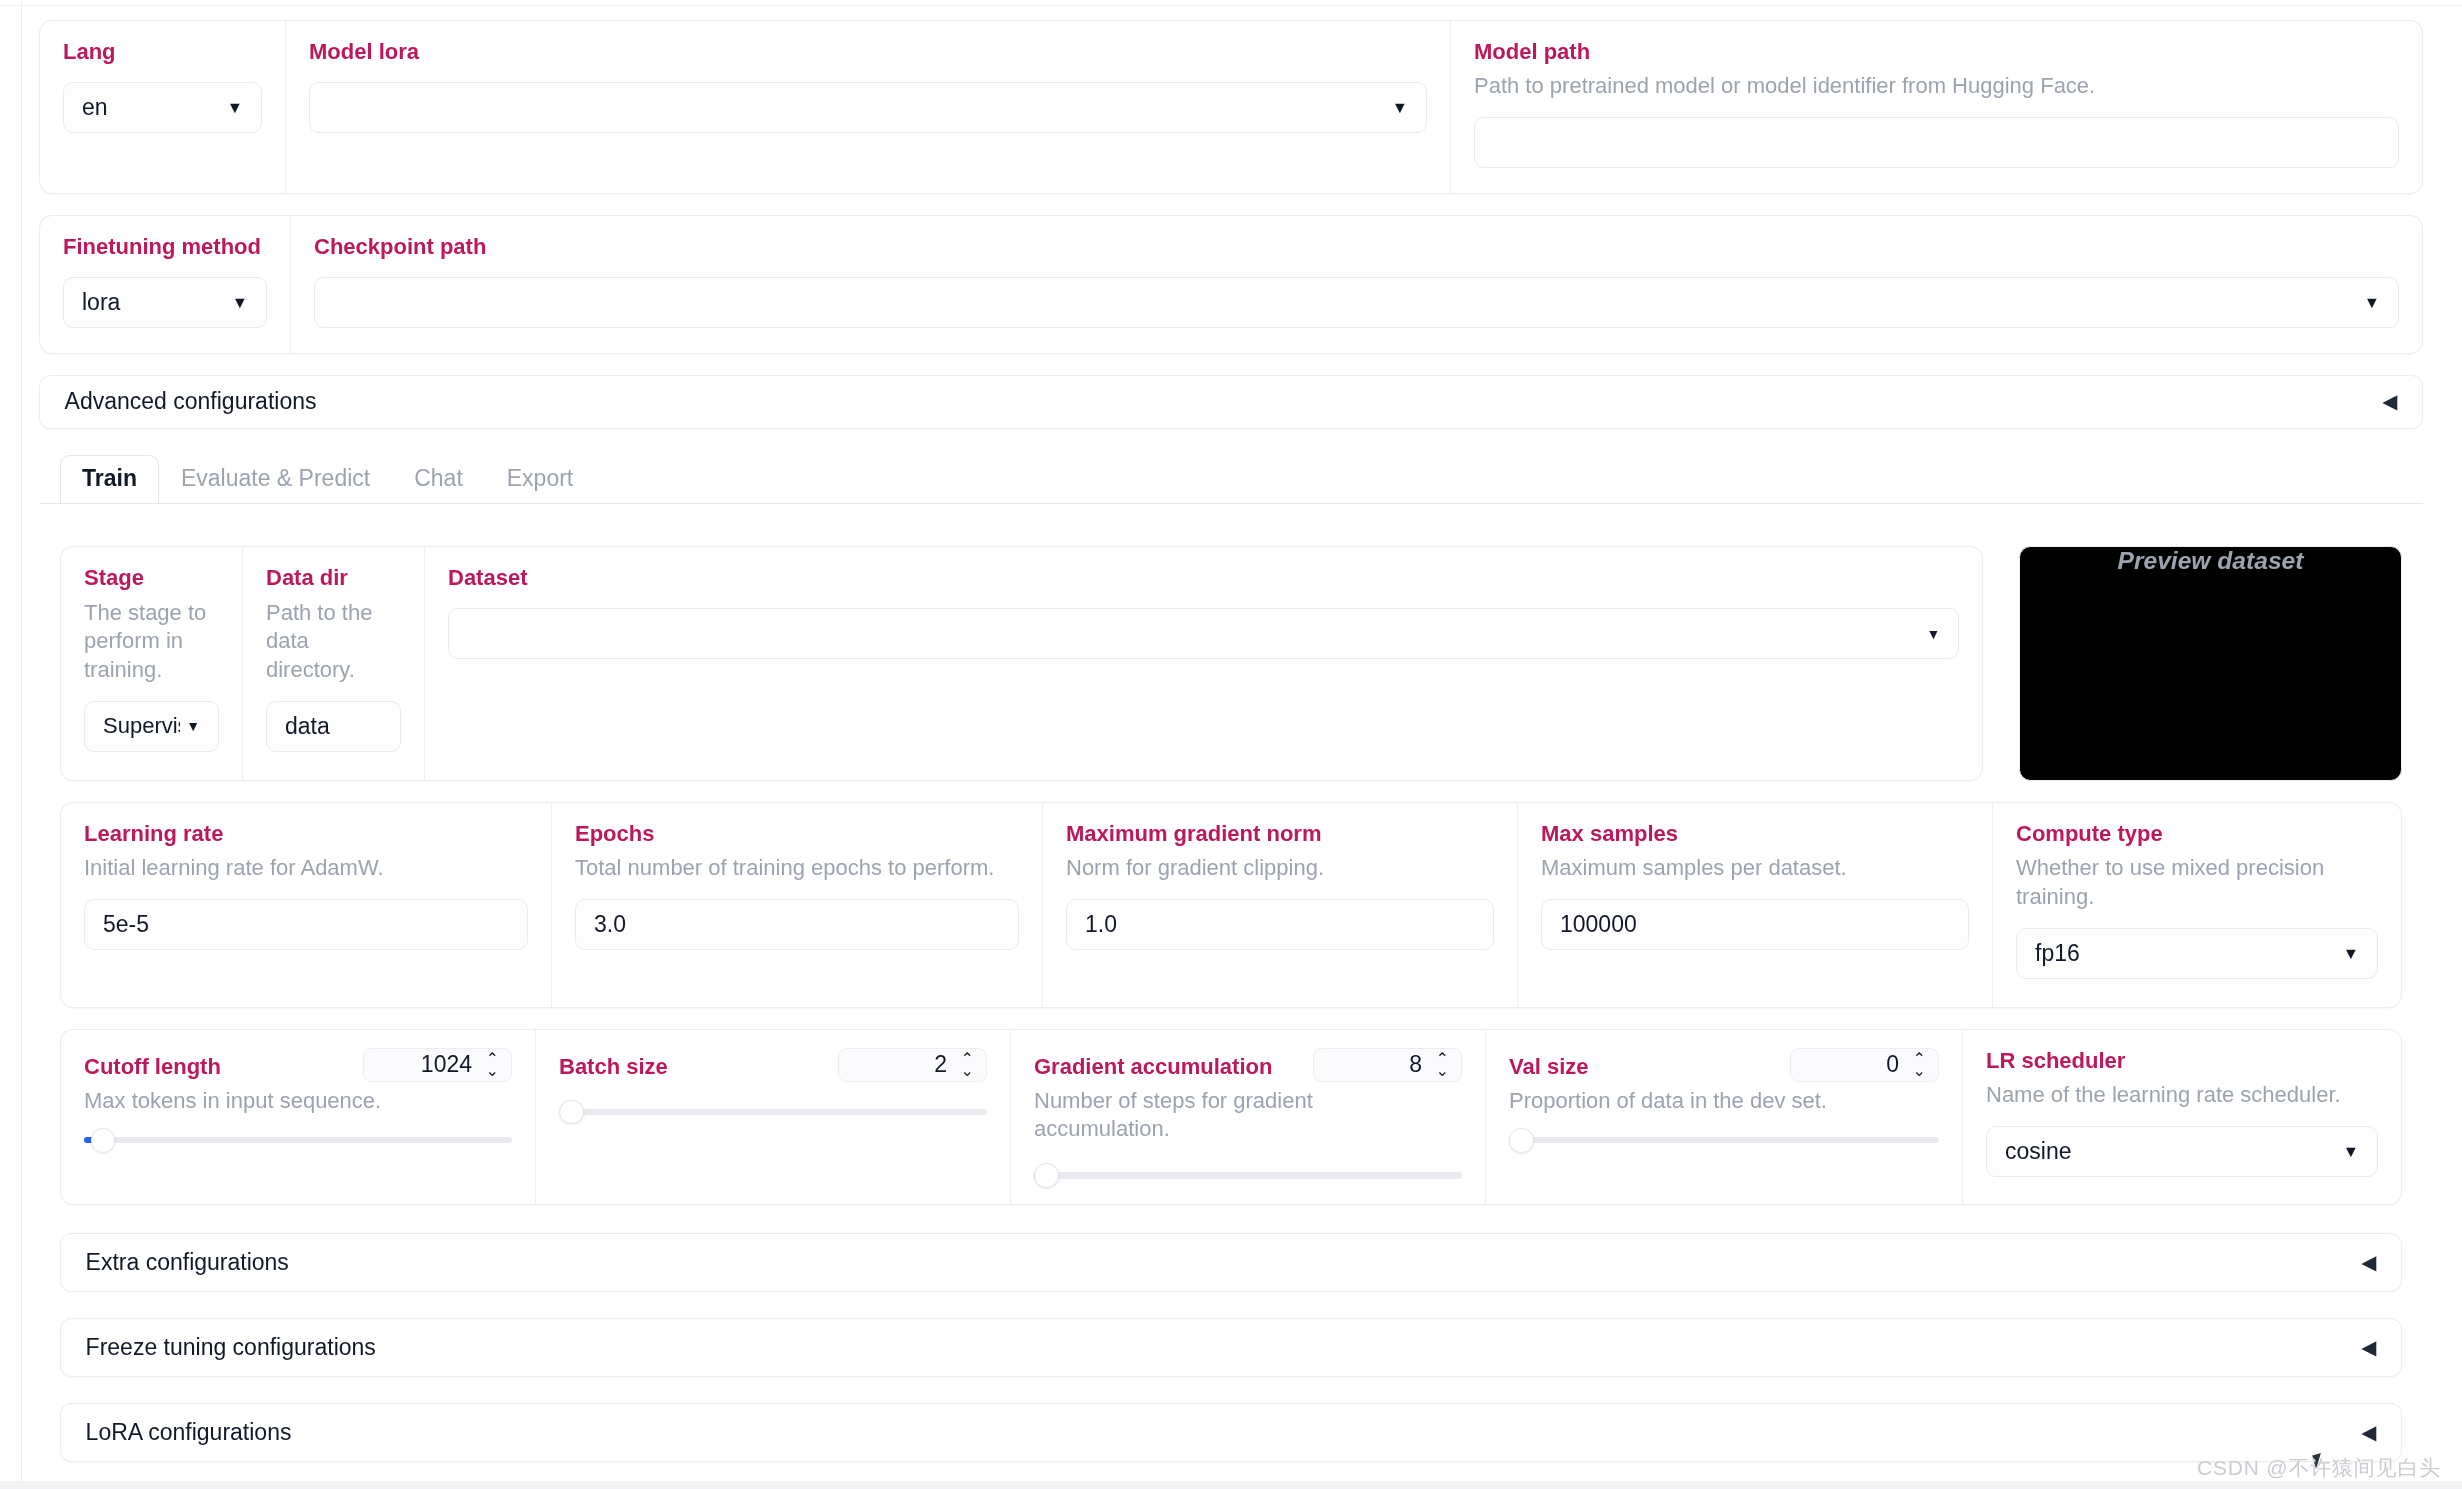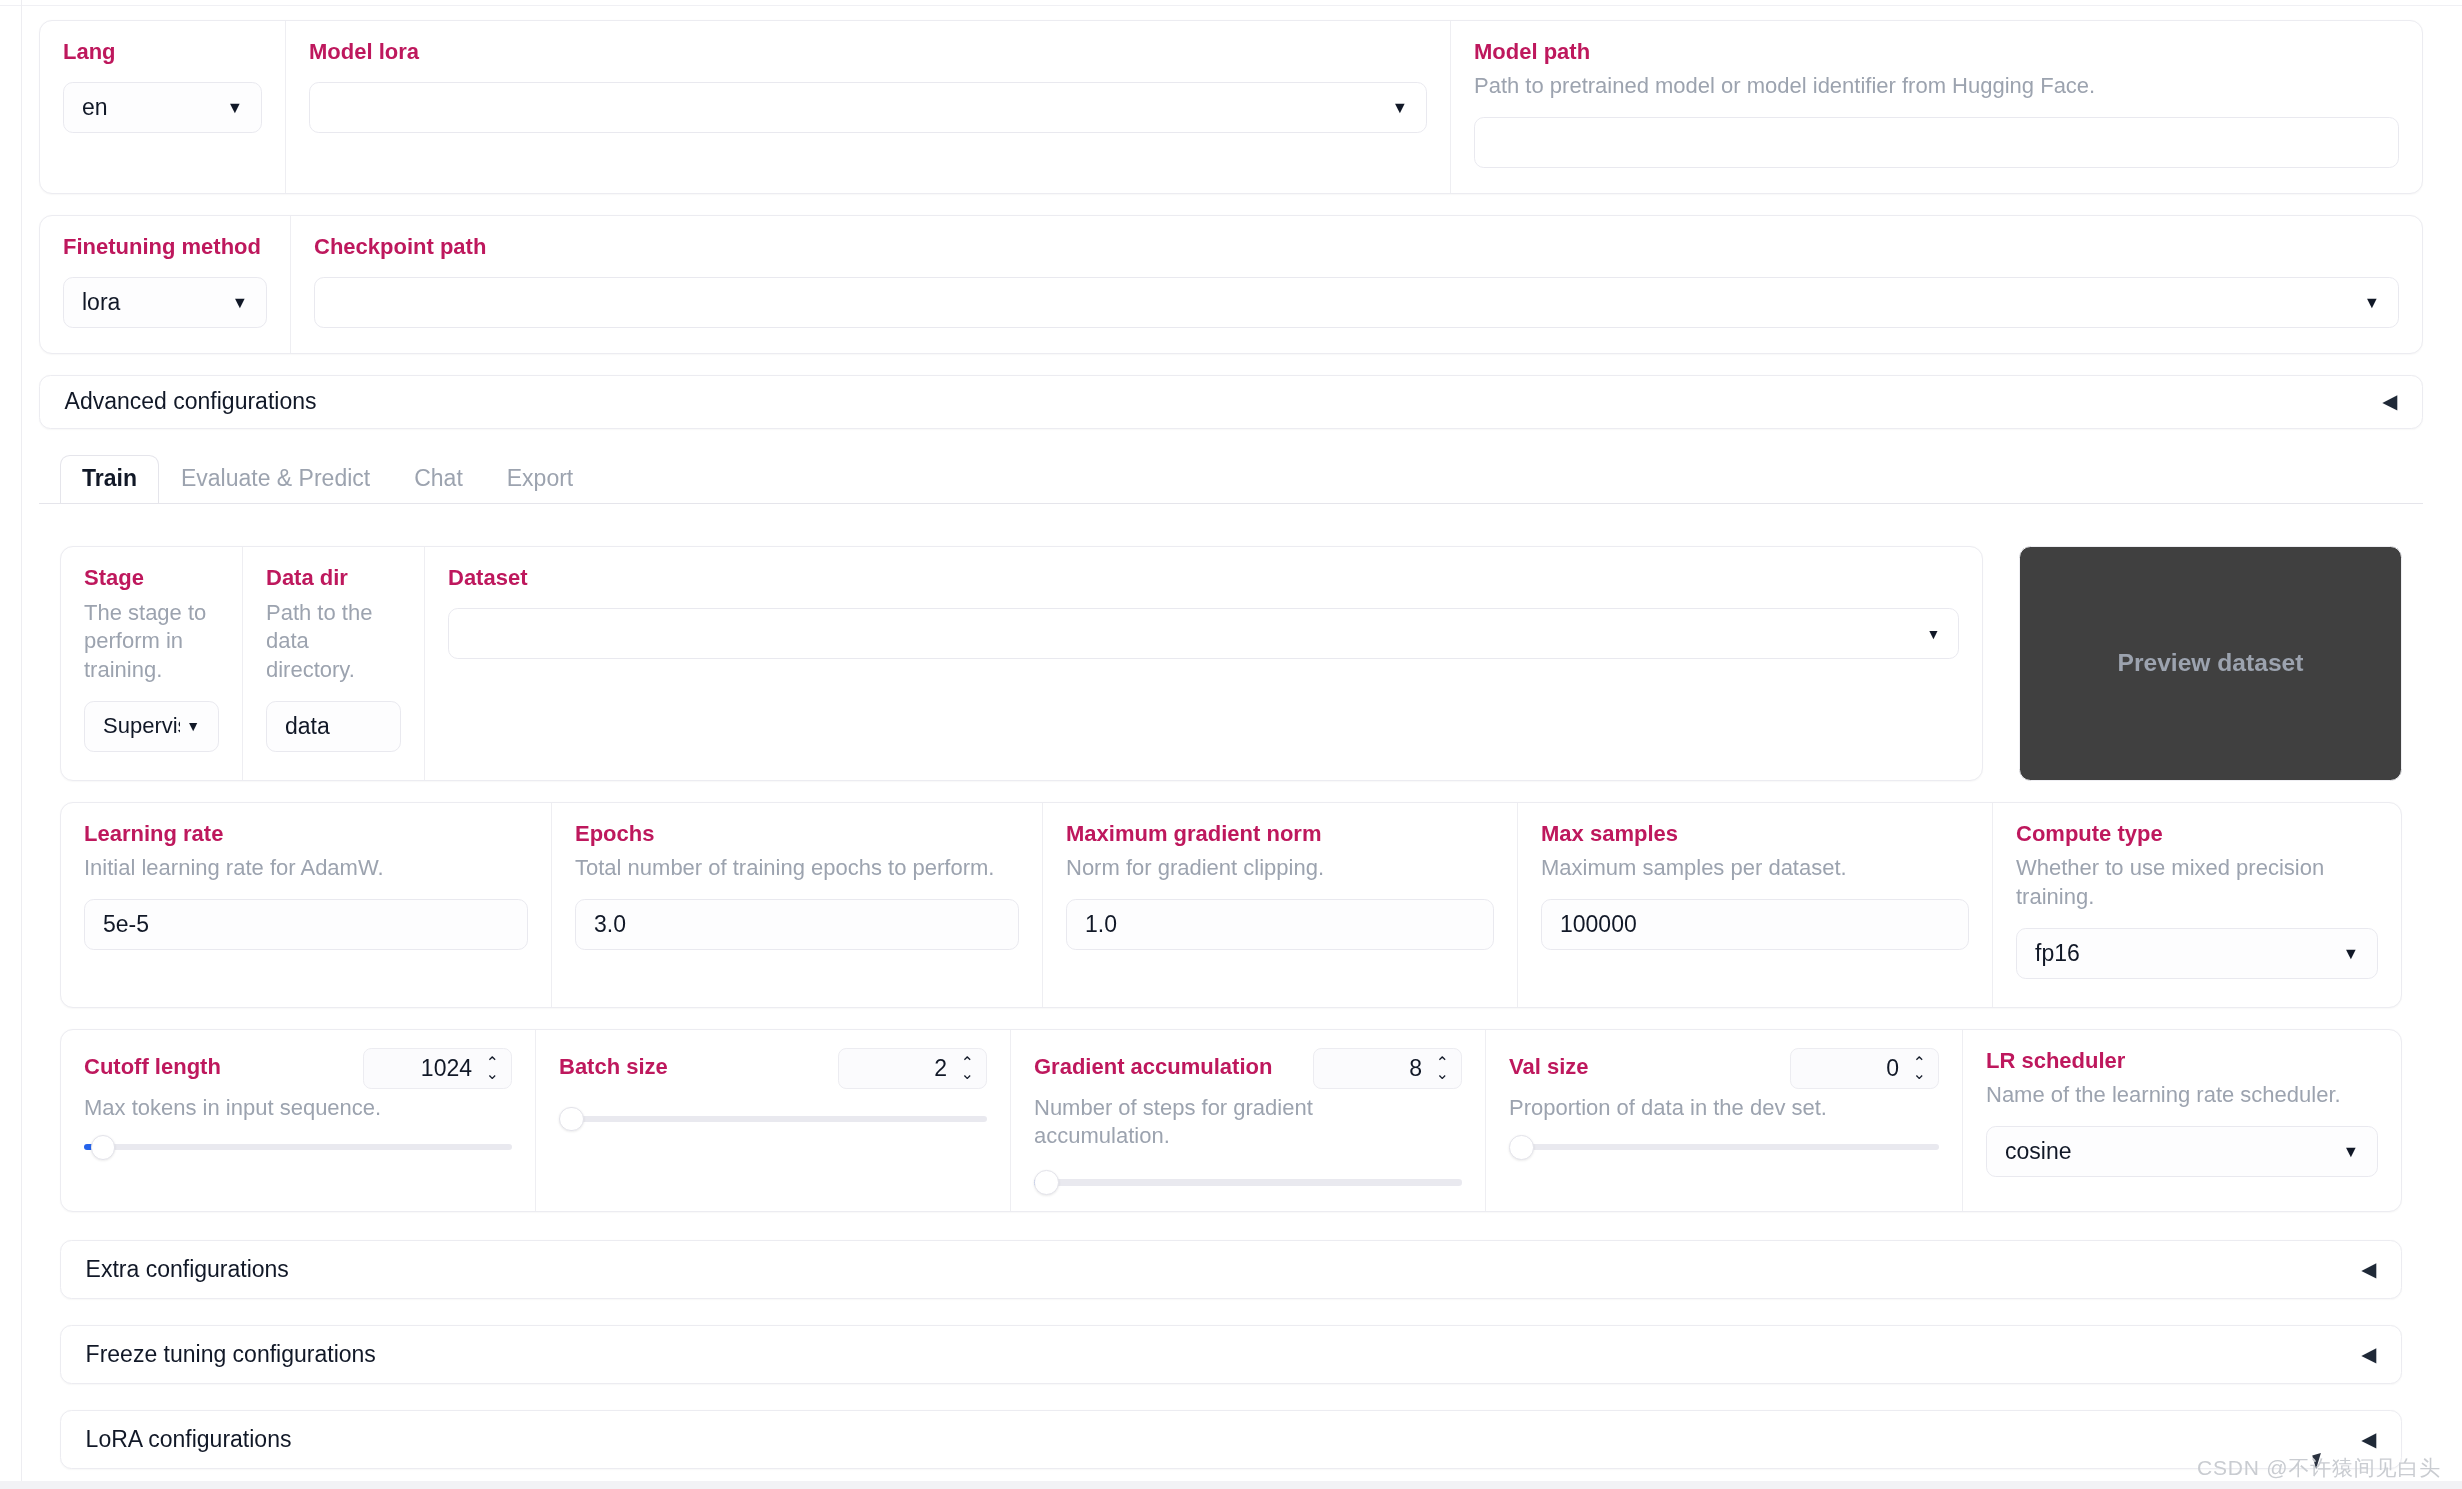--- a/index.html
+++ b/index.html
@@ -133,44 +133,45 @@
 
   .tabwrap { margin-bottom: 18px; }
 
   
   .train-pad { padding: 24.6px 21px 6.6px 21px; }
 
   
   .preview-btn {
     flex: 0 0 auto;
     width: 383px;
-    background: #404040;
+    background: #000000;
     border: 0.8px solid #eeeef2;
     border-radius: 11.5px;
     display: flex;
-    align-items: center;
+    align-items: flex-start;
     justify-content: center;
     color: #9ca3af;
     font-size: 24.6px;
     font-weight: bold;
     margin-left: 19.7px;
+    font-style: italic;
   }
 
   
   .slider-head {
     display: flex;
     align-items: flex-start;
     justify-content: space-between;
     gap: 11.5px;
   }
   .slider-head .lbl { margin-bottom: 0; padding-top: 6.6px; }
   .stepper {
     flex: 0 0 auto;
     width: 149px;
-    height: 41px;
+    height: 34px;
     background: #fbfbfd;
     border: 0.8px solid #ececf1;
     border-radius: 8.2px;
     display: flex;
     align-items: center;
     padding: 0 8.2px 0 11.5px;
   }
   .stepper .num {
     flex: 1;
     text-align: right;

